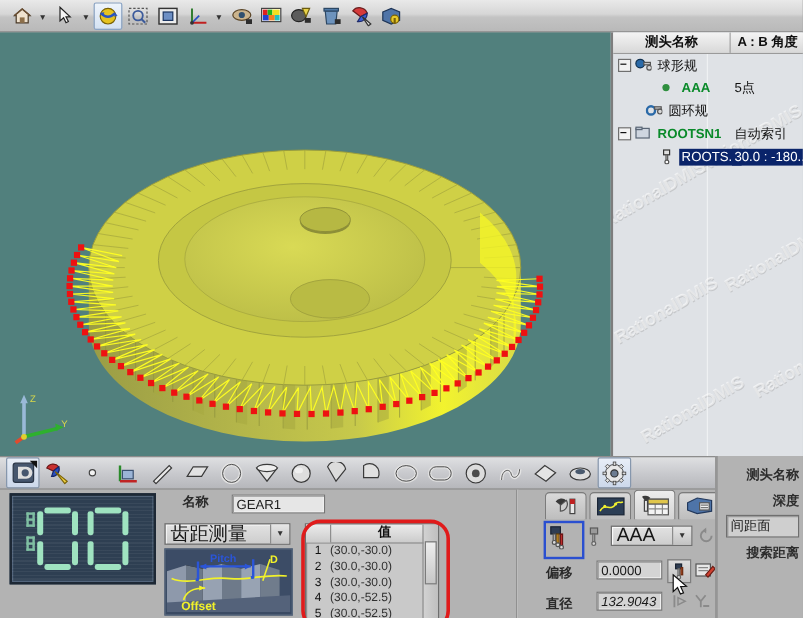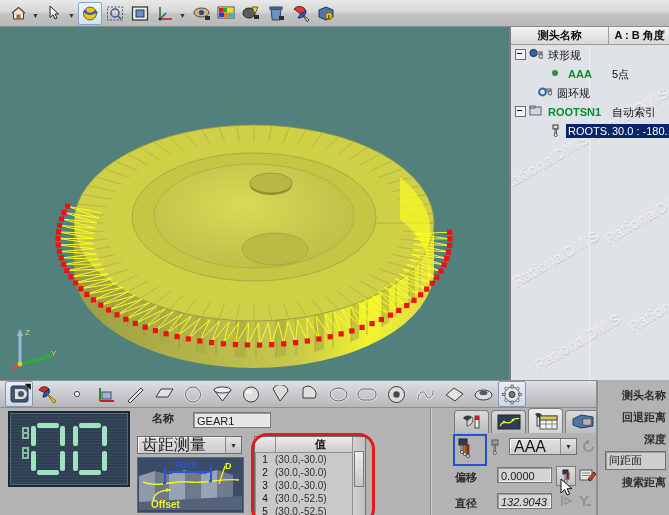--- a/index.html
+++ b/index.html
@@ -955,20 +955,19 @@
       <svg class="cursor" style="left:560px;top:70px;" width="14" height="20" viewBox="0 0 14 20">
         <path d="M1 1 L1 15 L4.6 11.6 L7 17 L9.6 16 L7.2 10.8 L12 10.6 Z" fill="#ffffff" stroke="#111" stroke-width="1"></path>
       </svg>
 
     </div>
 
     <div class="rightcol">
       <div class="sep-v"></div>
       <div id="rightItems">
           <div class="rc-item">测头名称</div>
-          <div class="rc-item">回退距离</div>
           <div class="rc-item">深度</div>
           <div class="rc-field">间距面</div>
           <div class="rc-item">搜索距离</div>
         </div>
     </div>
   </div>
 </div>
 
 </body></html>

